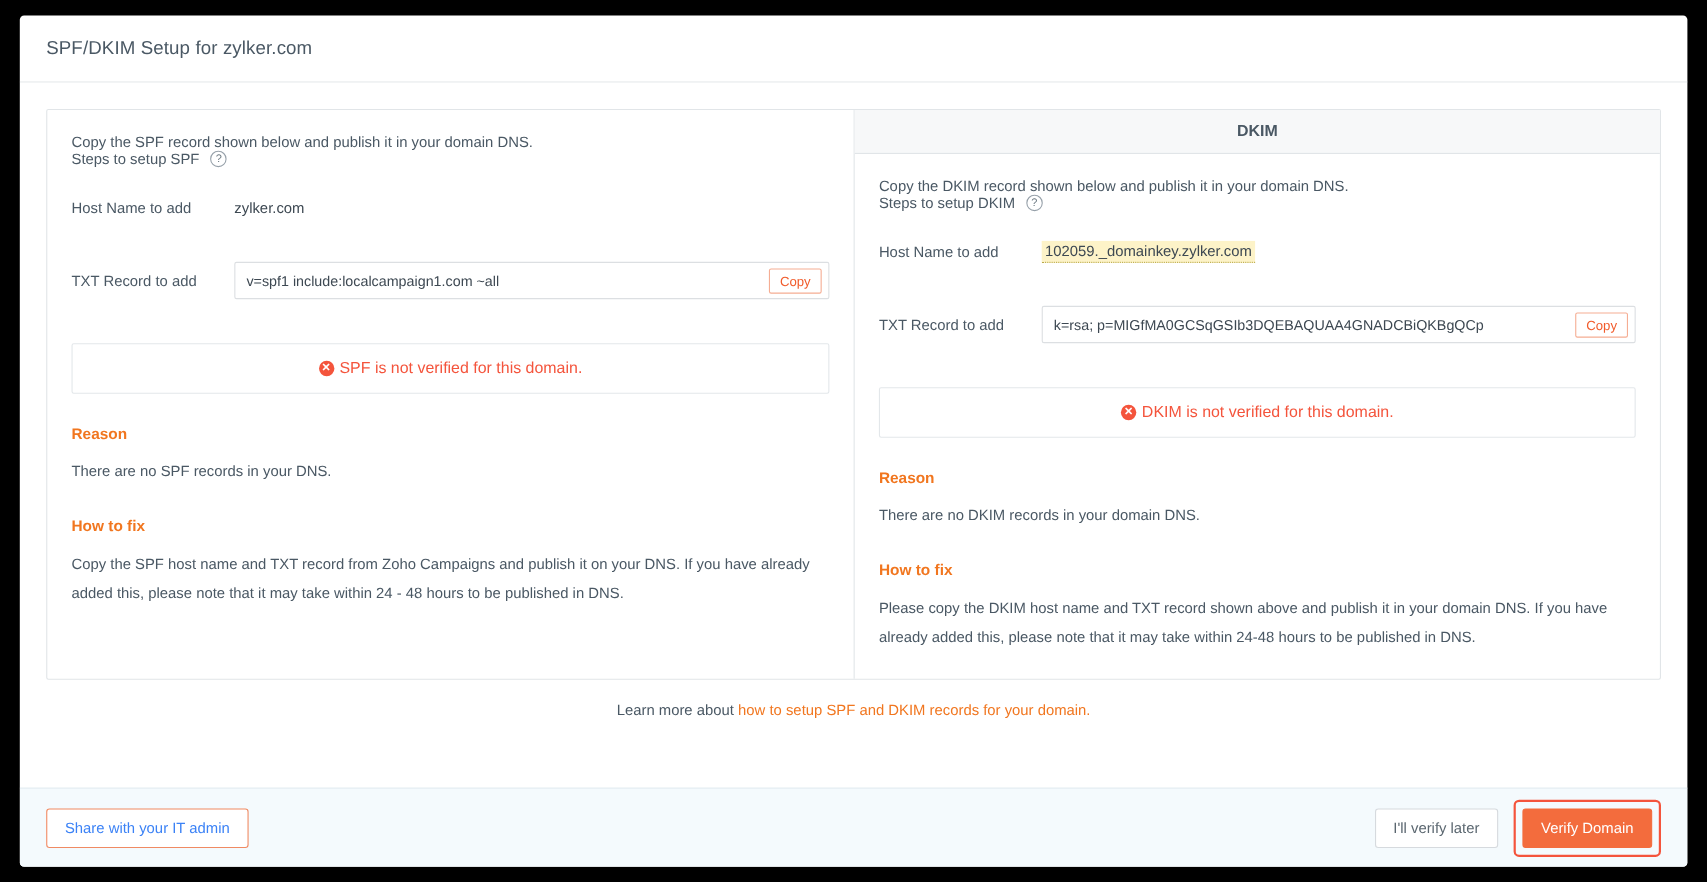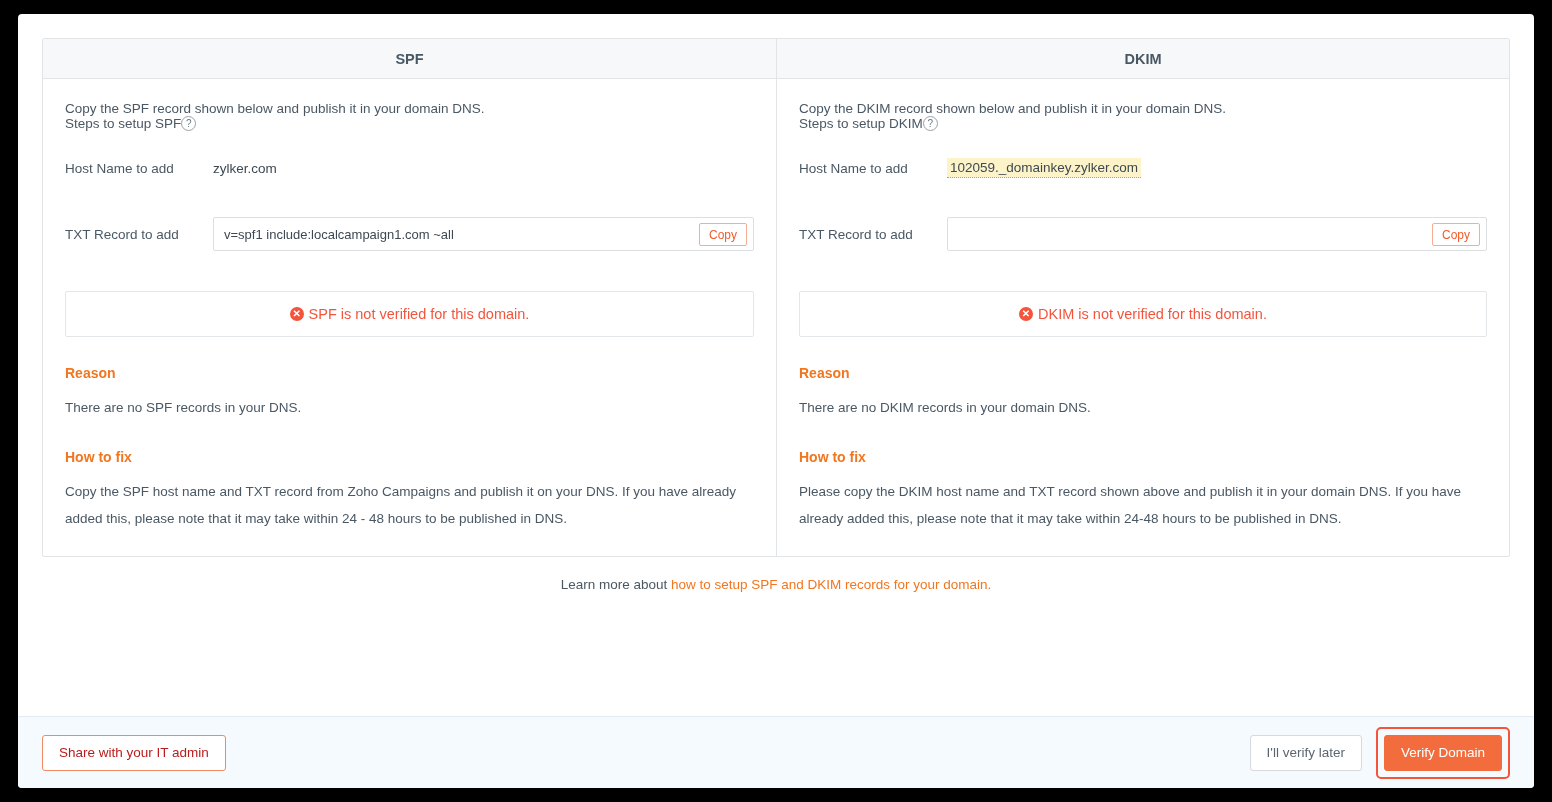--- a/index.html
+++ b/index.html
@@ -75,21 +75,21 @@
   }
   .line-1 {
     font-size: 13.5px;
     color: #4a5864;
   }
   .steps-row {
     font-size: 13.5px;
     color: #4a5864;
     display: flex;
     align-items: center;
-    gap: 0;
+    gap: 10px;
     margin-bottom: 24px;
   }
   .help-icon {
     display: inline-flex;
     align-items: center;
     justify-content: center;
     width: 15px; height: 15px;
     border: 1px solid #97a1aa;
     border-radius: 50%;
     font-size: 10px;
@@ -215,21 +215,21 @@
     height: 36px;
     padding: 0 16px;
     border-radius: 3px;
     font-size: 13.5px;
     display: inline-flex;
     align-items: center;
     justify-content: center;
     cursor: pointer;
     border: 1px solid #f08a62;
     background: #fff;
-    color: #b91c1c;
+    color: #3b82f6;
   }
   .btn-secondary {
     border: 1px solid #d6dade;
     color: #5b6770;
     background: #fff;
   }
   .footer-spacer { flex: 1 1 auto; }
   .btn-primary {
     background: #f36c3d;
     border: 1px solid #f36c3d;
@@ -241,27 +241,29 @@
     border: 2px solid #f4543c;
     border-radius: 5px;
   }
 </style>
 </head>
 <body>
 
 <div class="screen">
   <div class="dialog">
 
+    <div class="dialog-header">
+      <div class="dialog-title">SPF/DKIM Setup for zylker.com</div>
+    </div>
 
     <div class="dialog-body">
 
       <div class="panels">
 
         <div class="panel">
-          <div class="panel-head">SPF</div>
           <div class="panel-body">
             <div class="line-1">Copy the SPF record shown below and publish it in your domain DNS.</div>
             <div class="steps-row">
               <span>Steps to setup SPF</span>
               <span class="help-icon">?</span>
             </div>
 
             <div class="field-row">
               <div class="field-label">Host Name to add</div>
               <div class="field-value">zylker.com</div>
@@ -298,20 +300,21 @@
             </div>
 
             <div class="field-row">
               <div class="field-label">Host Name to add</div>
               <div class="field-value highlight">102059._domainkey.zylker.com</div>
             </div>
 
             <div class="field-row txt-row">
               <div class="field-label">TXT Record to add</div>
               <div class="txt-box">
+                <div class="txt-value">k=rsa; p=MIGfMA0GCSqGSIb3DQEBAQUAA4GNADCBiQKBgQCp</div>
                 <div class="copy-btn">Copy</div>
               </div>
             </div>
 
             <div class="status-box">
               <span class="err-icon">✕</span>
               <span>DKIM is not verified for this domain.</span>
             </div>
 
             <div class="sub-head">Reason</div>

